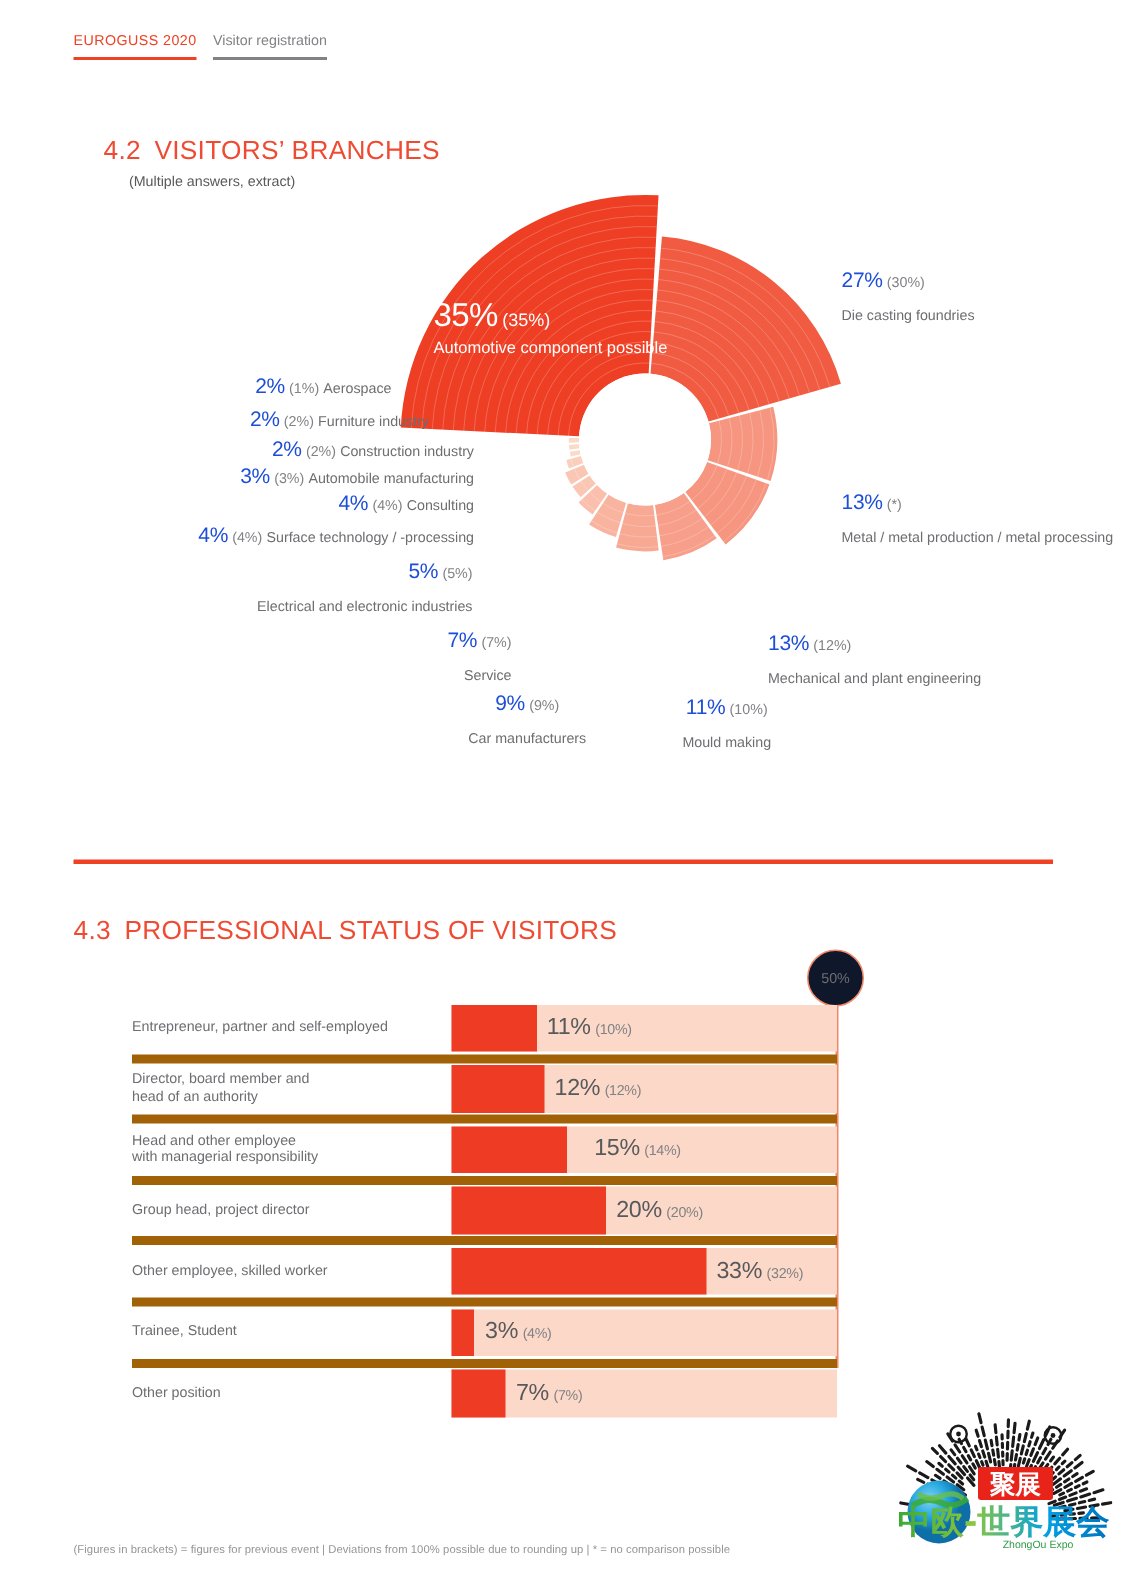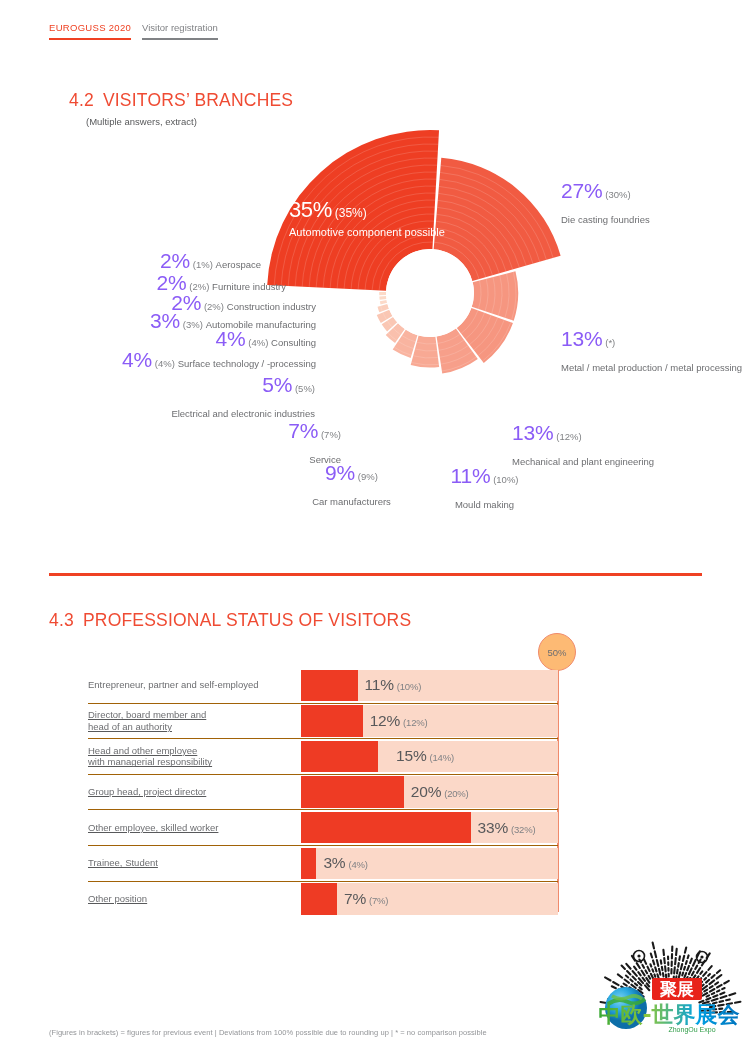--- a/index.html
+++ b/index.html
@@ -30,54 +30,54 @@
   .sect-sub{position:absolute;font-size:9.5px;color:#58595b;}
 
   
   .divider{position:absolute;left:49px;top:573px;width:653px;height:2.5px;background:#ef4123;}
 
   
   .rose-wrap{position:absolute;left:265px;top:128px;width:330px;height:330px;}
   .rose-wrap svg{display:block;}
 
   .rose-label{position:absolute;font-size:10px;color:#6d6e71;line-height:1.22;}
-  .rose-label .big{font-size:21px;color:#8b5cf6;letter-spacing:-.2px;}
+  .rose-label .big{font-size:14px;color:#1d4ed8;letter-spacing:-.2px;}
   .rose-label .paren{font-size:9.5px;color:#808285;}
   .rose-label .cap{display:block;font-size:9.5px;color:#6d6e71;margin-top:10px;}
   .rose-label.r{text-align:left;}
   .rose-label.l{text-align:right;}
   .rose-label.c{text-align:center;}
 
   .rose-inner{
     position:absolute;color:#ffffff;font-size:10.5px;line-height:1.25;
   }
   .rose-inner .big{font-size:22px;letter-spacing:-.4px;}
   .rose-inner .paren{font-size:12px;}
   .rose-inner .cap{display:block;font-size:11px;margin-top:2px;line-height:1.18;}
 
   
   .bars{position:absolute;left:88px;top:668px;width:470px;}
   .bar-row{position:relative;height:34.6px;display:flex;align-items:stretch;}
-  .bar-row + .bar-row{border-top:1px solid #a16207;text-decoration:underline;}
+  .bar-row + .bar-row{border-top:6px solid #a16207;}
   .bar-label{
     width:213px;font-size:9.5px;color:#6d6e71;line-height:1.25;
     display:flex;align-items:center;padding-right:6px;box-sizing:border-box;
   }
   .bar-track{position:relative;flex:1;background:#fbd8c8;margin:1.6px 0;}
   .bar-fill{position:absolute;left:0;top:0;bottom:0;background:#ee3b24;}
   .bar-val{
     position:absolute;top:50%;transform:translateY(-50%);
     font-size:15.5px;color:#58595b;letter-spacing:-.2px;white-space:nowrap;
   }
   .bar-val .paren{font-size:9.5px;color:#808285;margin-left:3px;}
 
   .axis-line{position:absolute;left:557px;top:660px;width:1.5px;height:252px;background:#f08a6b;}
   .axis-cap{
     position:absolute;left:538px;top:633px;width:38px;height:38px;border-radius:50%;
-    border:1.5px solid #f08a6b;background:#fdba74;
+    border:1.5px solid #f08a6b;background:#0f172a;
     display:flex;align-items:center;justify-content:center;
     font-size:9.5px;color:#6d6e71;box-sizing:border-box;
   }
 
   
   .footnote{position:absolute;left:49px;top:1028px;font-size:7.5px;color:#939598;letter-spacing:.05px;}
 
   
   .logo{position:absolute;left:594px;top:922px;width:150px;height:115px;}
   .logo svg{display:block;}

